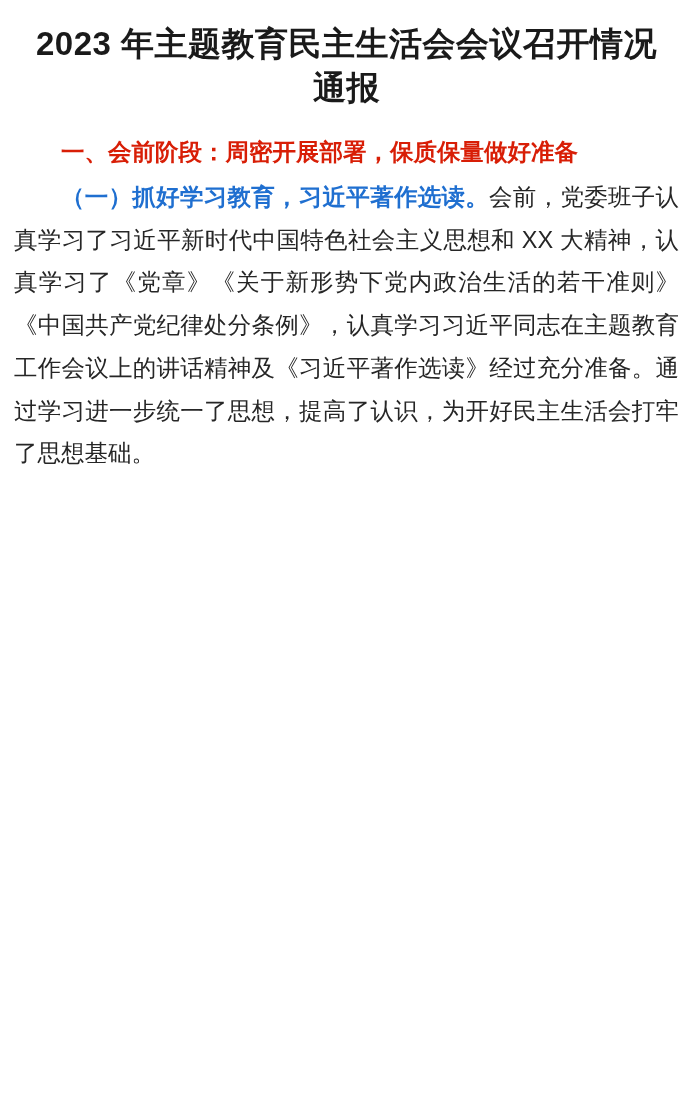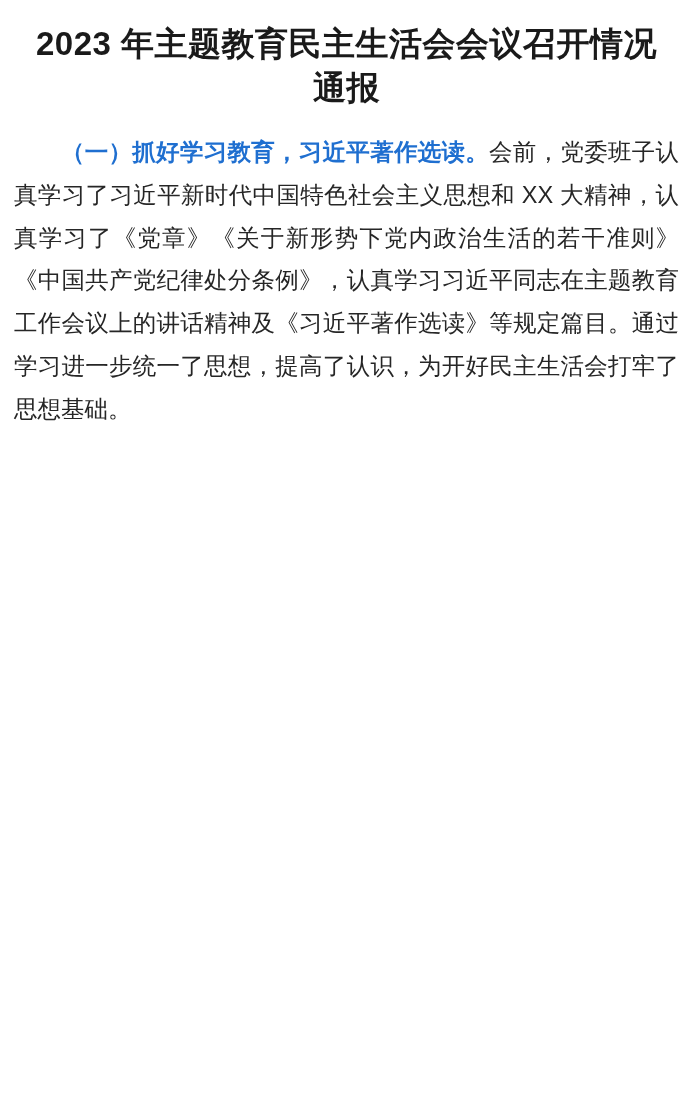--- a/index.html
+++ b/index.html
@@ -66,16 +66,17 @@
   }
 </style>
 </head>
 <body>
 
 <div class="page">
 
   <h1 class="doc-title">2023 年主题教育民主生活会会议召开情况通报</h1>
 
 
+  <p class="heading-1">一、会前阶段：周密开展部署，保质保量做好准备</p>
 
-  <p class="para-mixed"><span class="heading-2">（一）抓好学习教育，习近平著作选读。</span><span class="body-run">会前，党委班子认真学习了习近平新时代中国特色社会主义思想和 XX 大精神，认真学习了《党章》《关于新形势下党内政治生活的若干准则》《中国共产党纪律处分条例》，认真学习习近平同志在主题教育工作会议上的讲话精神及《习近平著作选读》等规定篇目。通过学习进一步统一了思想，提高了认识，为开好民主生活会打牢了思想基础。</span></p>
+  <p class="para-mixed"><span class="heading-2">（一）抓好学习教育，习近平著作选读。</span><span class="body-run">会前，党委班子认真学习了习近平新时代中国特色社会主义思想和 XX 大精神，认真学习了《党章》《关于新形势下党内政治生活的若干准则》《中国共产党纪律处分条例》，认真学习习近平同志在主题教育工作会议上的讲话精神及《习近平著作选读》经过充分准备。通过学习进一步统一了思想，提高了认识，为开好民主生活会打牢了思想基础。</span></p>
 
 </div>
 
 </body></html>

